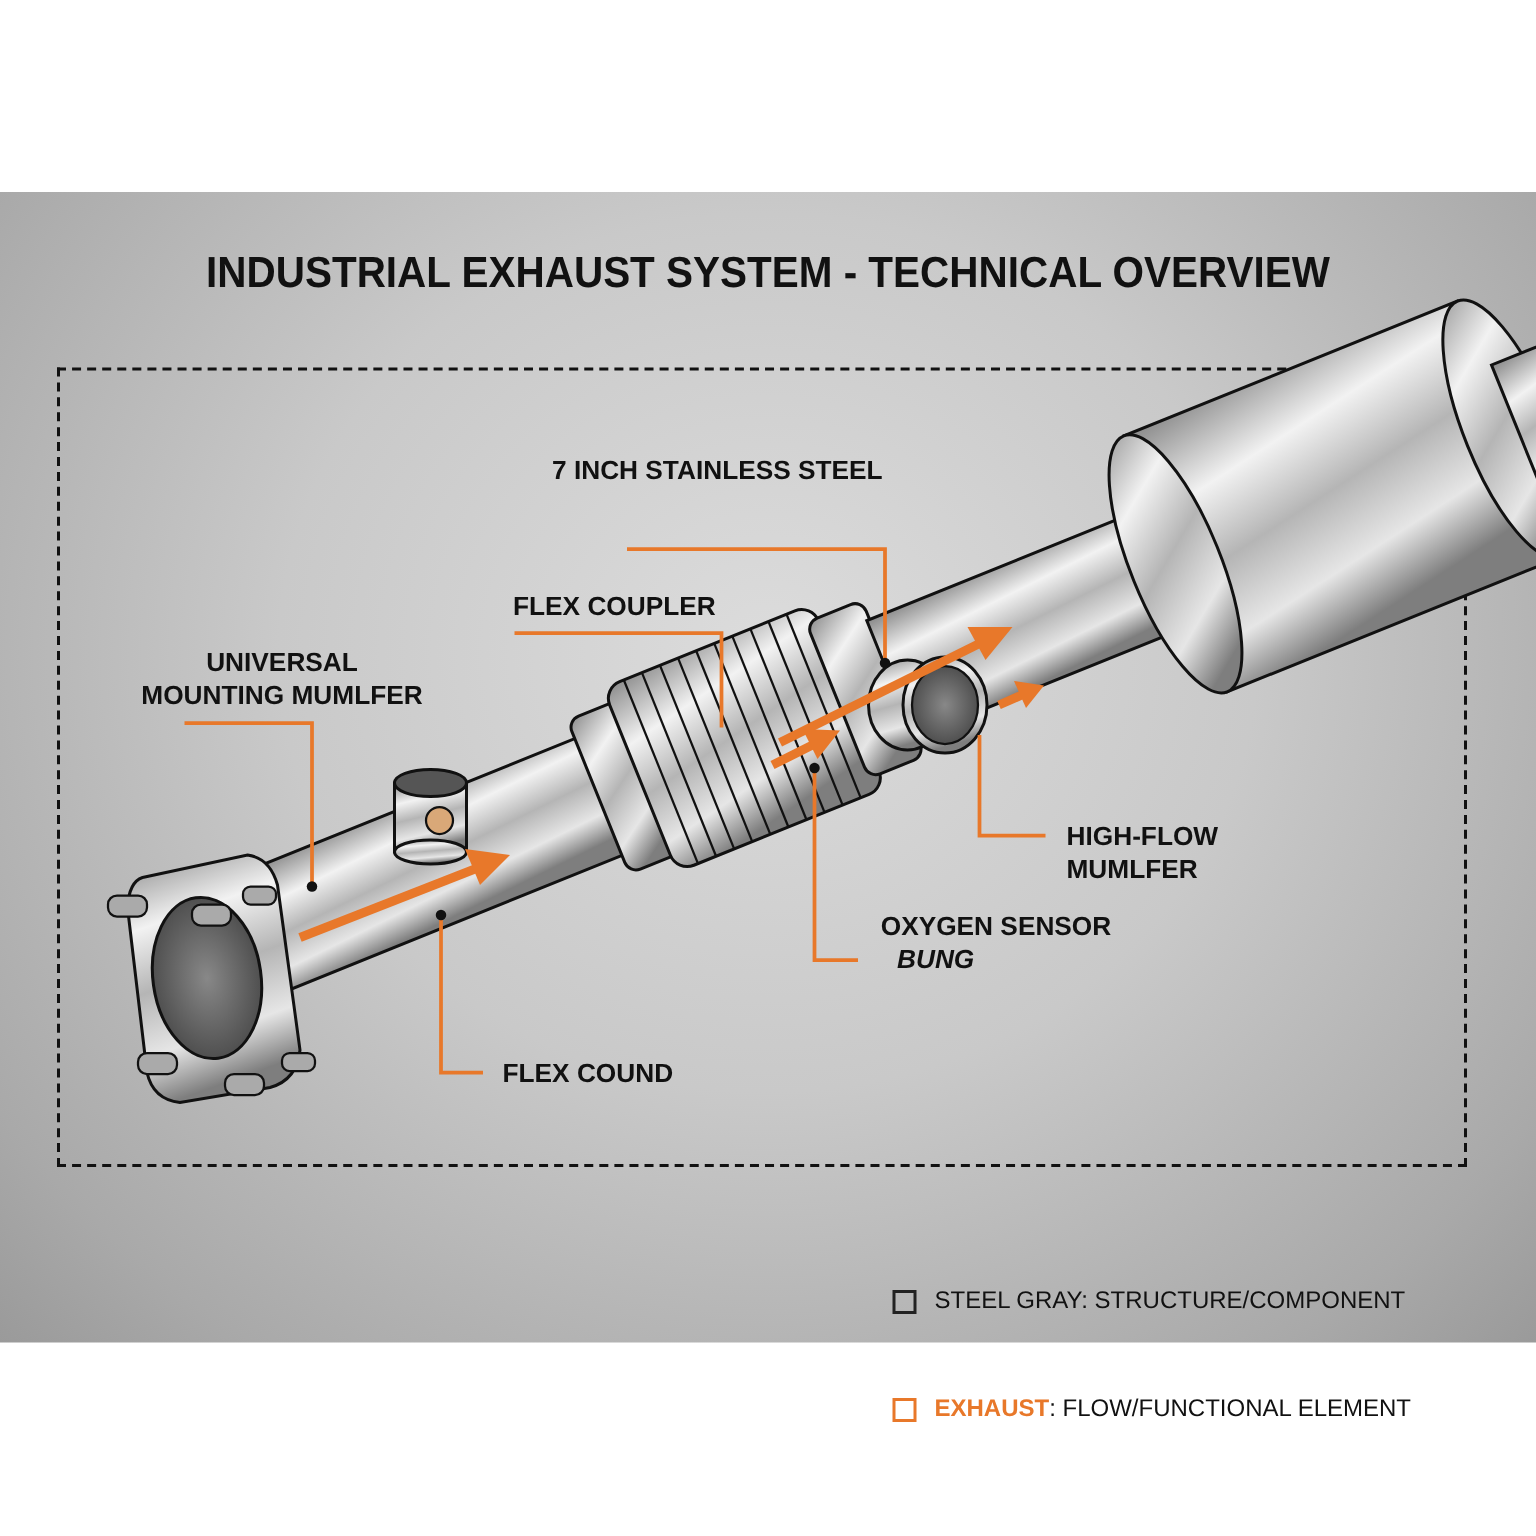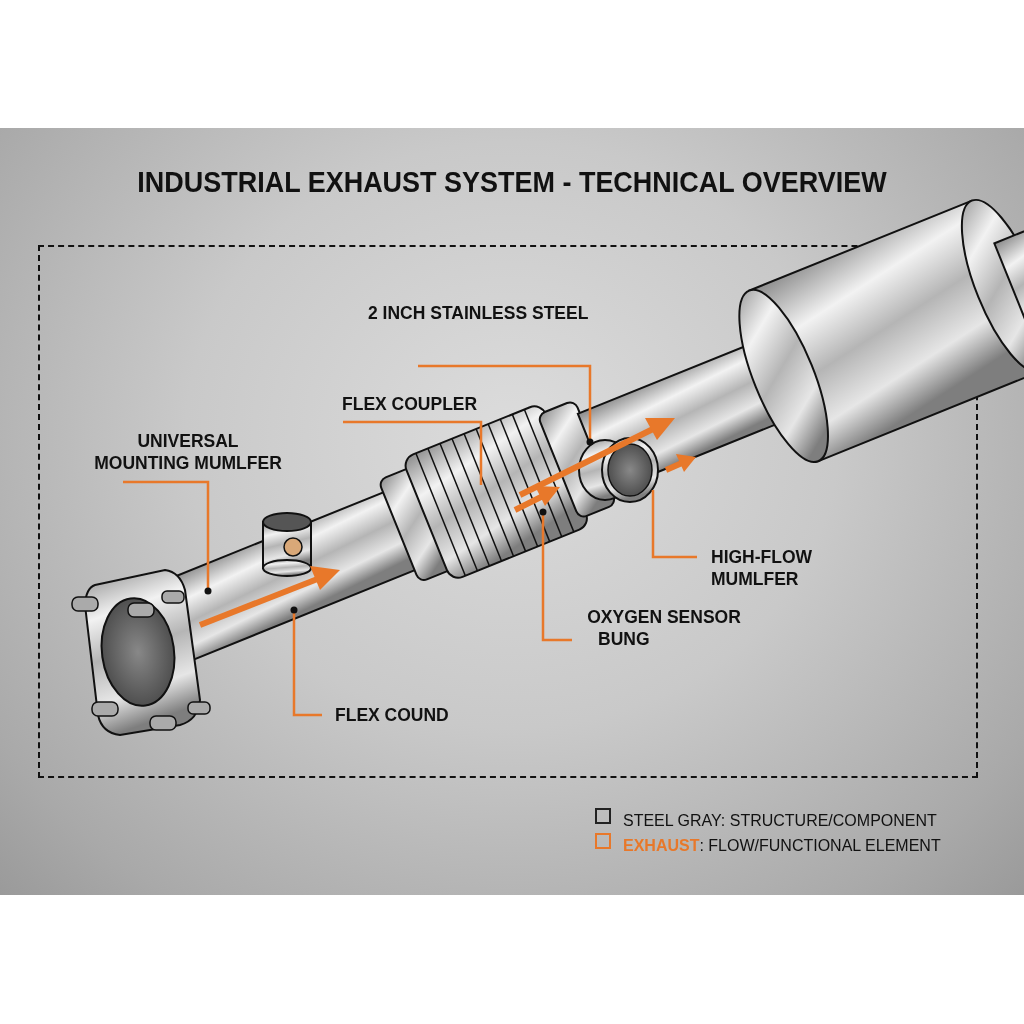--- a/index.html
+++ b/index.html
@@ -14,21 +14,21 @@
     transform: scaleX(0.93);
   }
   .dash-box {
     position:absolute; left:38px; top:245px; width:936px; height:529px;
     border:2px dashed #111;
   }
   svg.diagram { position:absolute; left:0; top:0; }
   .lbl { position:absolute; font-size:17.5px; font-weight:bold; color:#111; line-height:22px; white-space:nowrap; }
   .lbl.center { text-align:center; }
   .legend { position:absolute; left:595px; top:808px; font-size:16px; color:#111; line-height:25px; }
-  .legend-row { display:flex; gap:12px; }
+  .legend-row { display:flex; align-items:center; gap:12px;margin-top:47px; }
   .swatch { width:12px; height:12px; border:2px solid #222; display:inline-block; }
   .swatch.orange { border-color:#e8782a; }
   .orange-text { color:#e8782a; font-weight:bold; }
 </style>
 </head>
 <body>
 
 <div class="panel"></div>
 
 <div class="title">INDUSTRIAL EXHAUST SYSTEM - TECHNICAL OVERVIEW</div>
@@ -137,36 +137,36 @@
   </g>
   <g fill="#111">
     <circle cx="590" cy="442" r="3.5"></circle>
     <circle cx="208" cy="591" r="3.5"></circle>
     <circle cx="294" cy="610" r="3.5"></circle>
     <circle cx="543" cy="512" r="3.5"></circle>
   </g>
 </svg>
 
 <div class="lbl" style="left:368px; top:302px;">
-  <div>2 INCH STAINLESS STEEL</div>
+  <div>7 INCH STAINLESS STEEL</div>
 </div>
 <div class="lbl" style="left:298px; top:393px;margin-left:44px;">
   <div>FLEX COUPLER</div>
 </div>
 <div class="lbl center" style="left:93px; top:430px; width:190px;">
   <div>UNIVERSAL</div>
   <div>MOUNTING MUMLFER</div>
 </div>
 <div class="lbl" style="left:711px; top:546px;">
   <div>HIGH-FLOW</div>
   <div>MUMLFER</div>
 </div>
 <div class="lbl center" style="left:578px; top:606px; width:172px;">
   <div>OXYGEN SENSOR</div>
-  <div style="text-align:left; padding-left:20px;">BUNG</div>
+  <div style="text-align:left; padding-left:20px;font-style:italic;">BUNG</div>
 </div>
 <div class="lbl" style="left:335px; top:704px;">
   <div>FLEX COUND</div>
 </div>
 
 <div class="legend">
   <div class="legend-row">
     <span class="swatch"></span>
     <span>STEEL GRAY: STRUCTURE/COMPONENT</span>
   </div>

